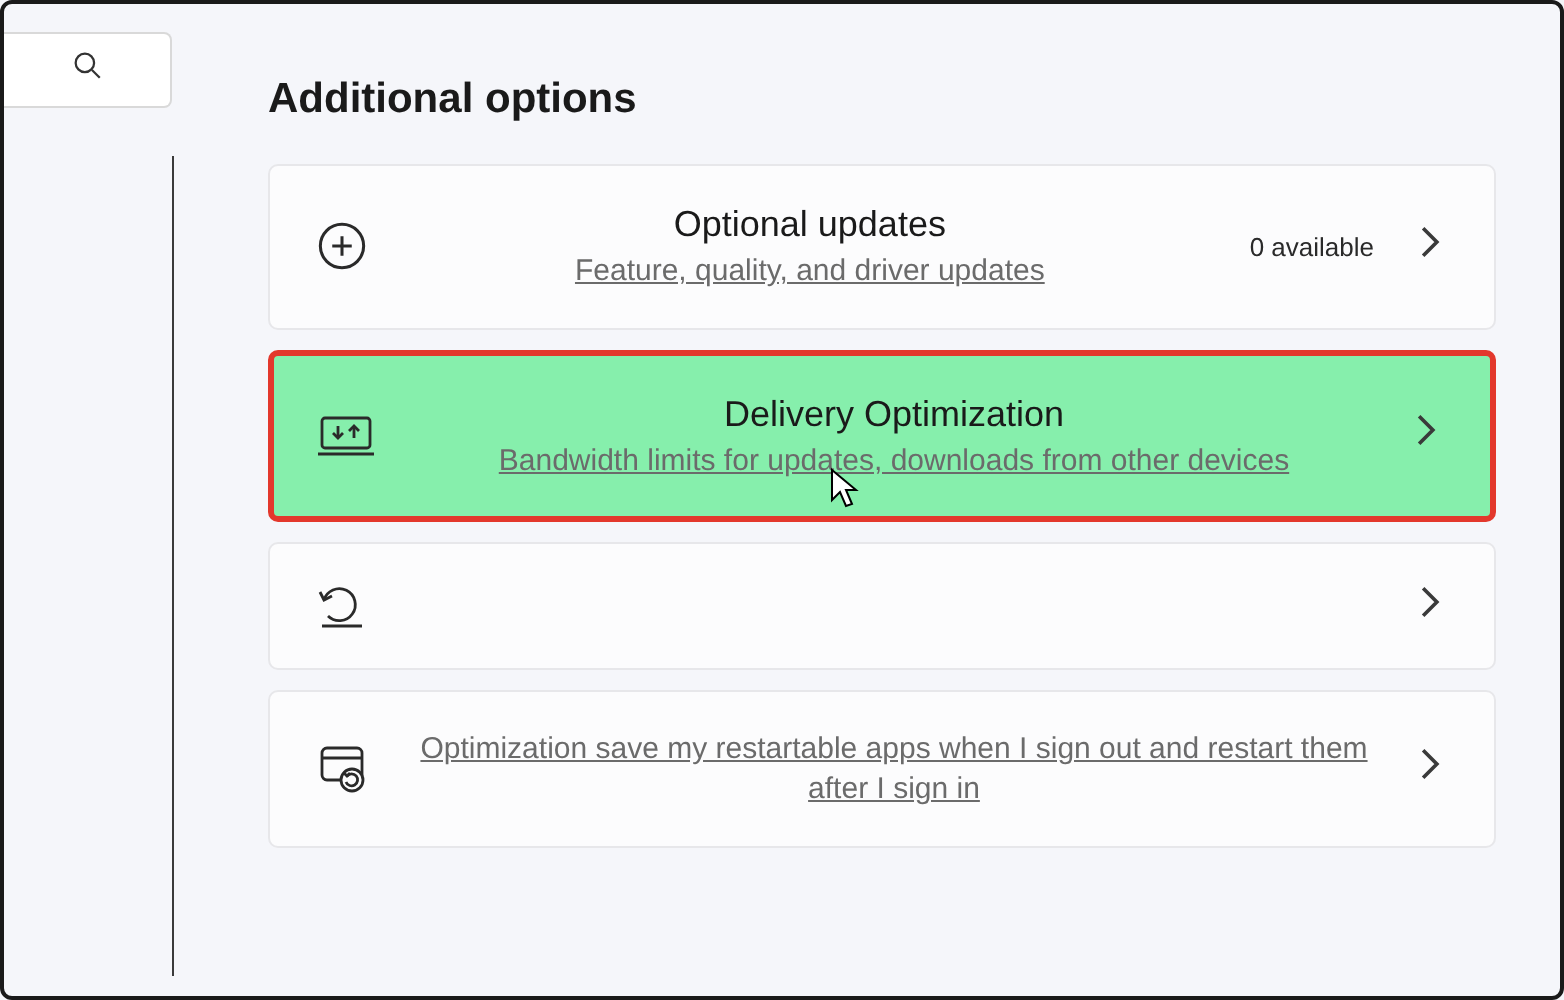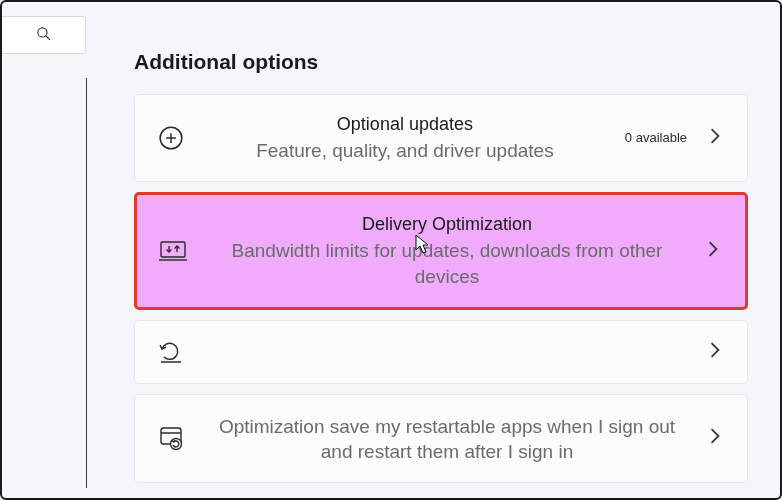--- a/index.html
+++ b/index.html
@@ -30,21 +30,21 @@
     .divider {
       position: absolute;
       top: 76px;
       left: 84px;
       width: 1px;
       height: 410px;
       background: #3a3a3a;
     }
     .content {
       position: absolute;
-      top: 48px;
+      top: 36px;
       left: 132px;
       right: 32px;
     }
     .section-title {
       font-size: 21px;
       font-weight: 600;
       color: #1a1a1a;
       margin-bottom: 20px;
     }
     .card {
@@ -53,21 +53,21 @@
       border-radius: 5px;
       padding: 17px 22px;
       display: flex;
       align-items: center;
       gap: 22px;
       margin-bottom: 10px;
       cursor: pointer;
     }
     .card.highlight {
       border: 3px solid #e3382c;
-      background: #f0abfc;
+      background: #86efac;
     }
     .card-icon {
       width: 28px;
       height: 28px;
       flex-shrink: 0;
       display: flex;
       align-items: center;
       justify-content: center;
       color: #2a2a2a;
     }
@@ -76,24 +76,25 @@
       min-width: 0;
       text-align: center;
     }
     .card-title {
       font-size: 18px;
       color: #1a1a1a;
       line-height: 1.35;
       font-weight: 400;
     }
     .card-subtitle {
-      font-size: 19px;
+      font-size: 15px;
       color: #6b6b6b;
       line-height: 1.35;
       margin-top: 2px;
+      text-decoration: underline;
     }
     .card-value {
       font-size: 13px;
       color: #2a2a2a;
     }
     .chevron {
       width: 16px;
       flex-shrink: 0;
       color: #3a3a3a;
     }

